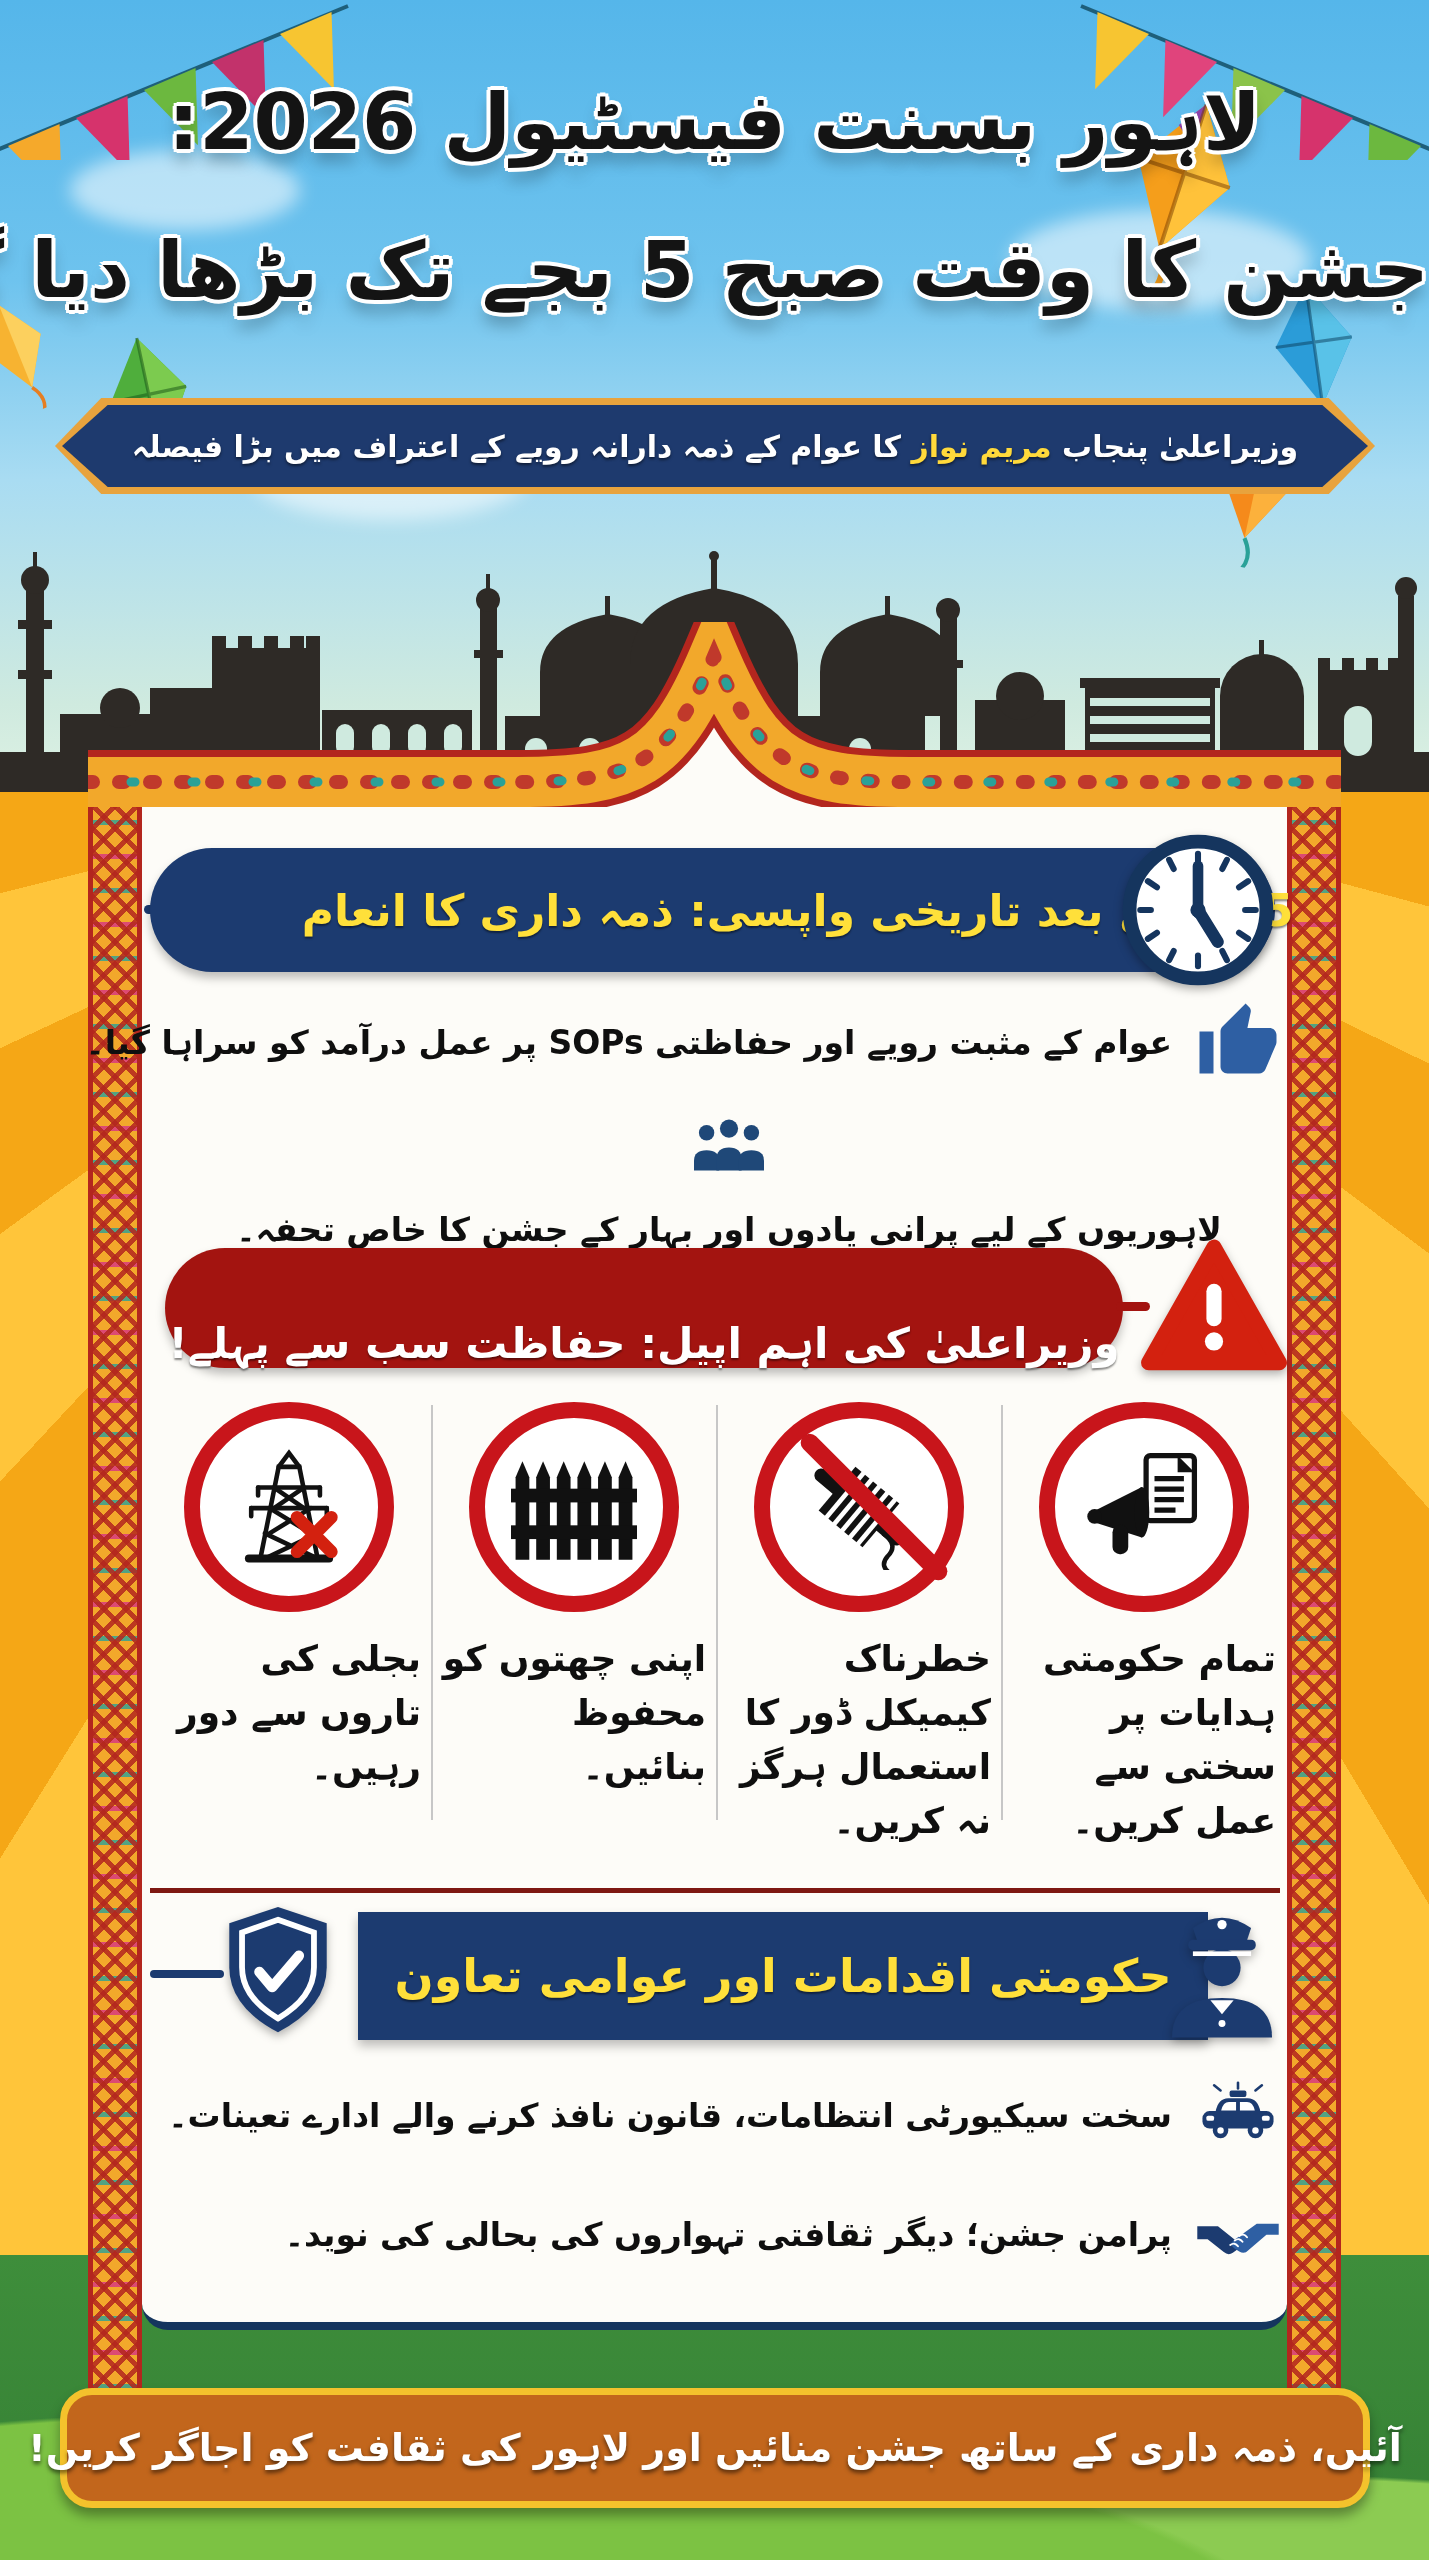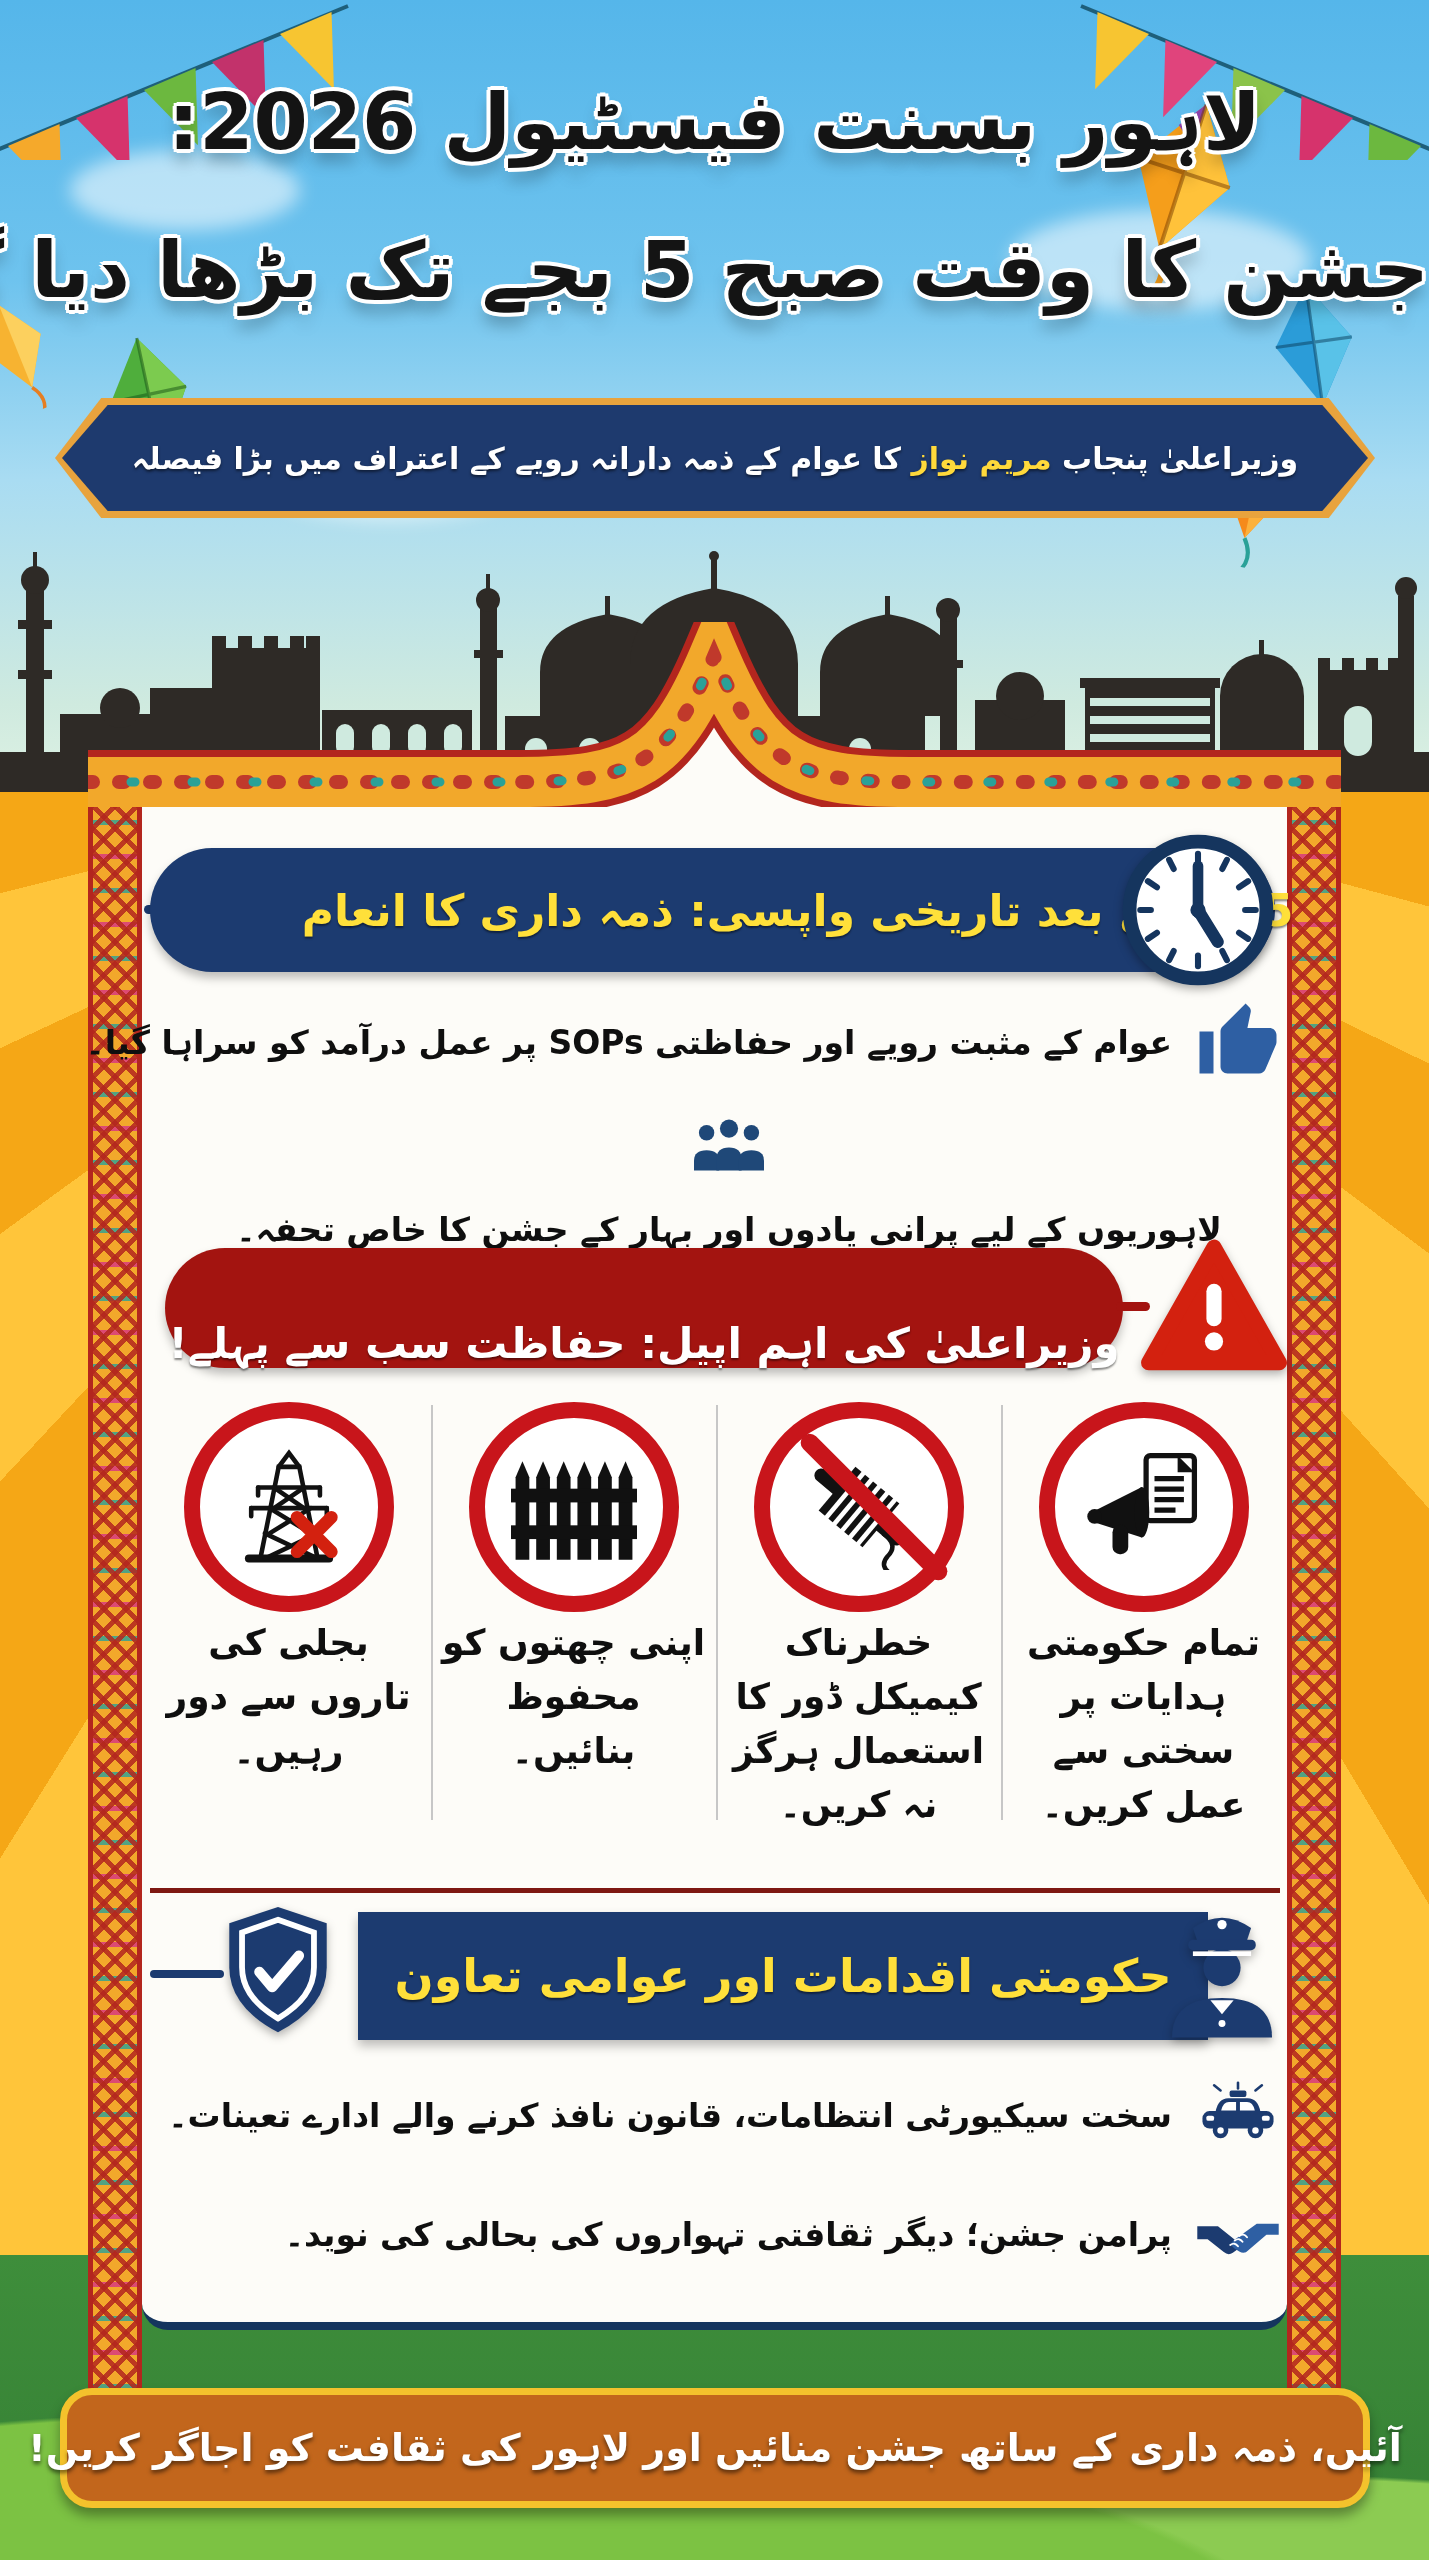--- a/index.html
+++ b/index.html
@@ -20,21 +20,21 @@
   .skyline{left:0;top:500px;width:1429px;height:292px;z-index:3;}
 
   
   .headline{left:0;top:48px;width:1429px;z-index:4;text-align:center;direction:rtl;}
   .h-line{font-size:78px;line-height:1.9;font-weight:bold;color:#141414;white-space:nowrap;
      text-shadow:-4px 0 0 #fff,4px 0 0 #fff,0 -4px 0 #fff,0 4px 0 #fff,
                  -3px -3px 0 #fff,3px 3px 0 #fff,-3px 3px 0 #fff,3px -3px 0 #fff,
                  0 12px 16px rgba(0,0,0,.28);}
 
   
-  .announce{left:55px;top:398px;width:1320px;height:120px;z-index:4;
+  .announce{left:55px;top:398px;width:1320px;height:96px;z-index:4;
      background:#e8a33d;
      clip-path:polygon(3.5% 0,96.5% 0,100% 50%,96.5% 100%,3.5% 100%,0 50%);
      filter:drop-shadow(0 5px 6px rgba(0,0,0,.3));}
   .announce-inner{position:absolute;left:7px;top:7px;right:7px;bottom:7px;background:#1e3a6e;
      clip-path:polygon(3.5% 0,96.5% 0,100% 50%,96.5% 100%,3.5% 100%,0 50%);
      display:flex;align-items:center;justify-content:center;direction:rtl;}
   .announce-text{color:#fff;font-size:30px;font-weight:bold;white-space:nowrap;
      text-shadow:0 2px 3px rgba(0,0,0,.5);}
   .announce-text .hl{color:#ffd93b;}
 
@@ -77,21 +77,21 @@
 
   
   .items{left:146px;top:1402px;width:1140px;height:430px;z-index:7;display:flex;direction:rtl;}
   .item{width:25%;box-sizing:border-box;padding:0 10px;text-align:center;}
   .ring{position:relative;width:210px;height:210px;margin:0 auto;box-sizing:border-box;
         border:16px solid #c8151b;border-radius:50%;background:#fff;
         display:flex;align-items:center;justify-content:center;}
   .ring svg{width:126px;height:126px;}
   .slash{position:absolute;left:4px;top:50%;margin-top:-9px;width:200px;height:18px;
         background:#c8151b;border-radius:9px;transform:rotate(45deg);}
-  .caption{margin-top:4px;font-size:36px;font-weight:bold;color:#0f0f0f;line-height:1.5;direction:rtl;}
+  .caption{margin-top:20px;font-size:36px;font-weight:bold;color:#0f0f0f;line-height:1.5;direction:rtl;text-align:right;}
   .divider-v{width:2px;top:1405px;height:415px;background:#c7c7c7;z-index:7;}
   .d1{left:431px;} .d2{left:716px;} .d3{left:1001px;}
   .divider-h{left:150px;top:1888px;width:1130px;height:5px;background:#7e1812;z-index:7;}
 
   
   .banner2{left:330px;top:1912px;width:850px;height:128px;z-index:7;background:#1c3b70;
      display:flex;align-items:center;justify-content:center;box-shadow:0 6px 10px rgba(0,0,0,.25);margin-left:28px;}
   .banner2 .pill-text{color:#ffe03a;font-size:46px;text-shadow:0 2px 2px rgba(0,0,0,.45);}
   .shield{left:220px;top:1893px;width:116px;height:158px;z-index:8;filter:drop-shadow(0 4px 5px rgba(0,0,0,.3));}
   .officer{left:1158px;top:1890px;width:128px;height:160px;z-index:8;filter:drop-shadow(0 4px 5px rgba(0,0,0,.3));}

